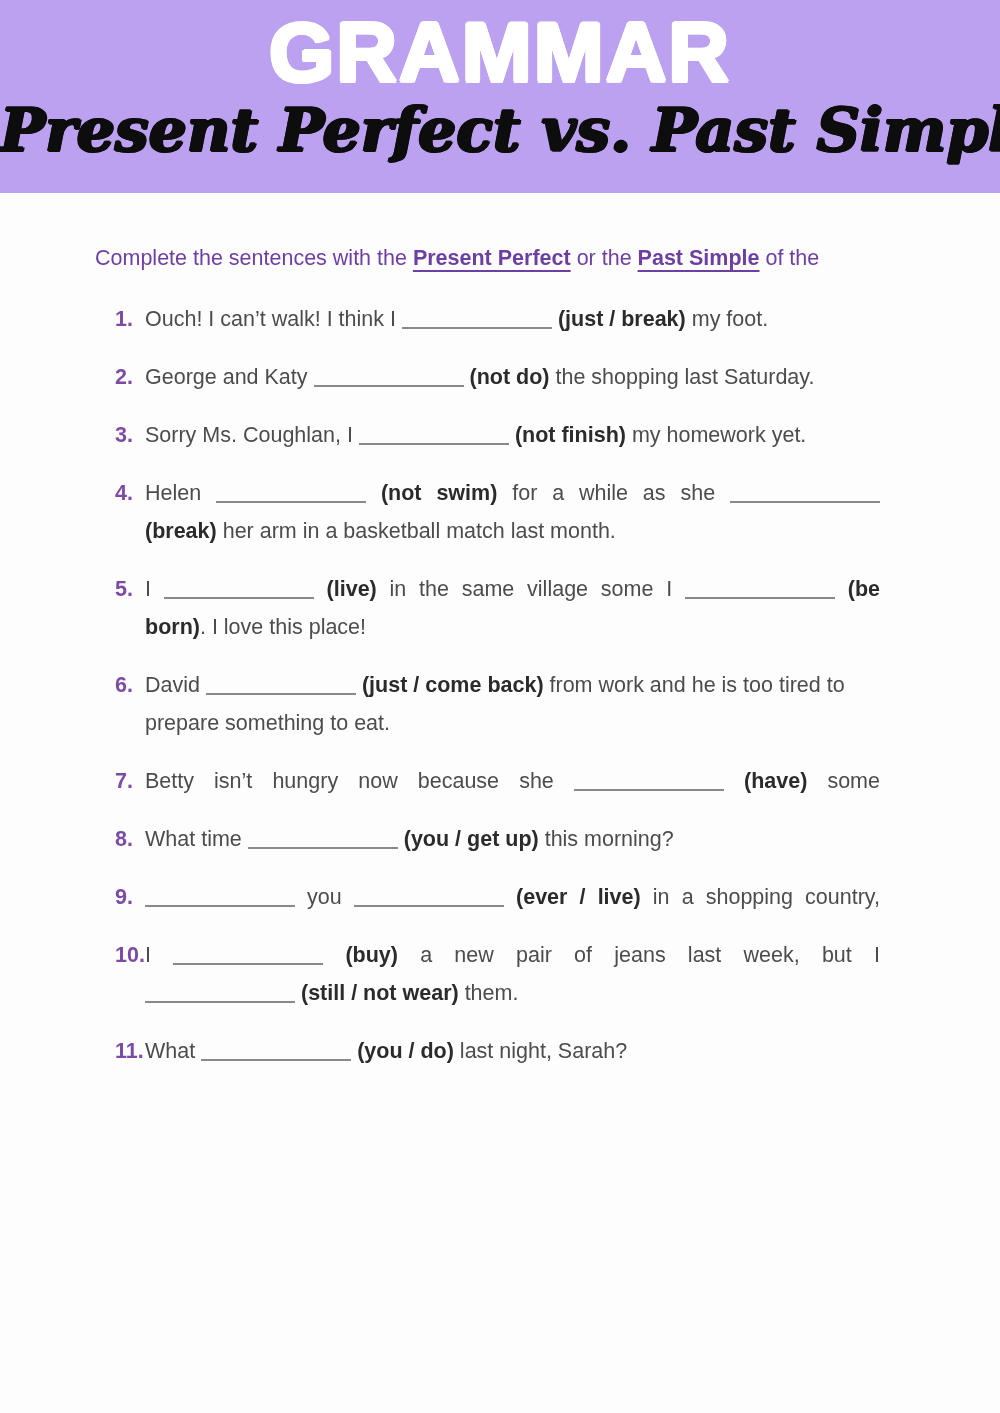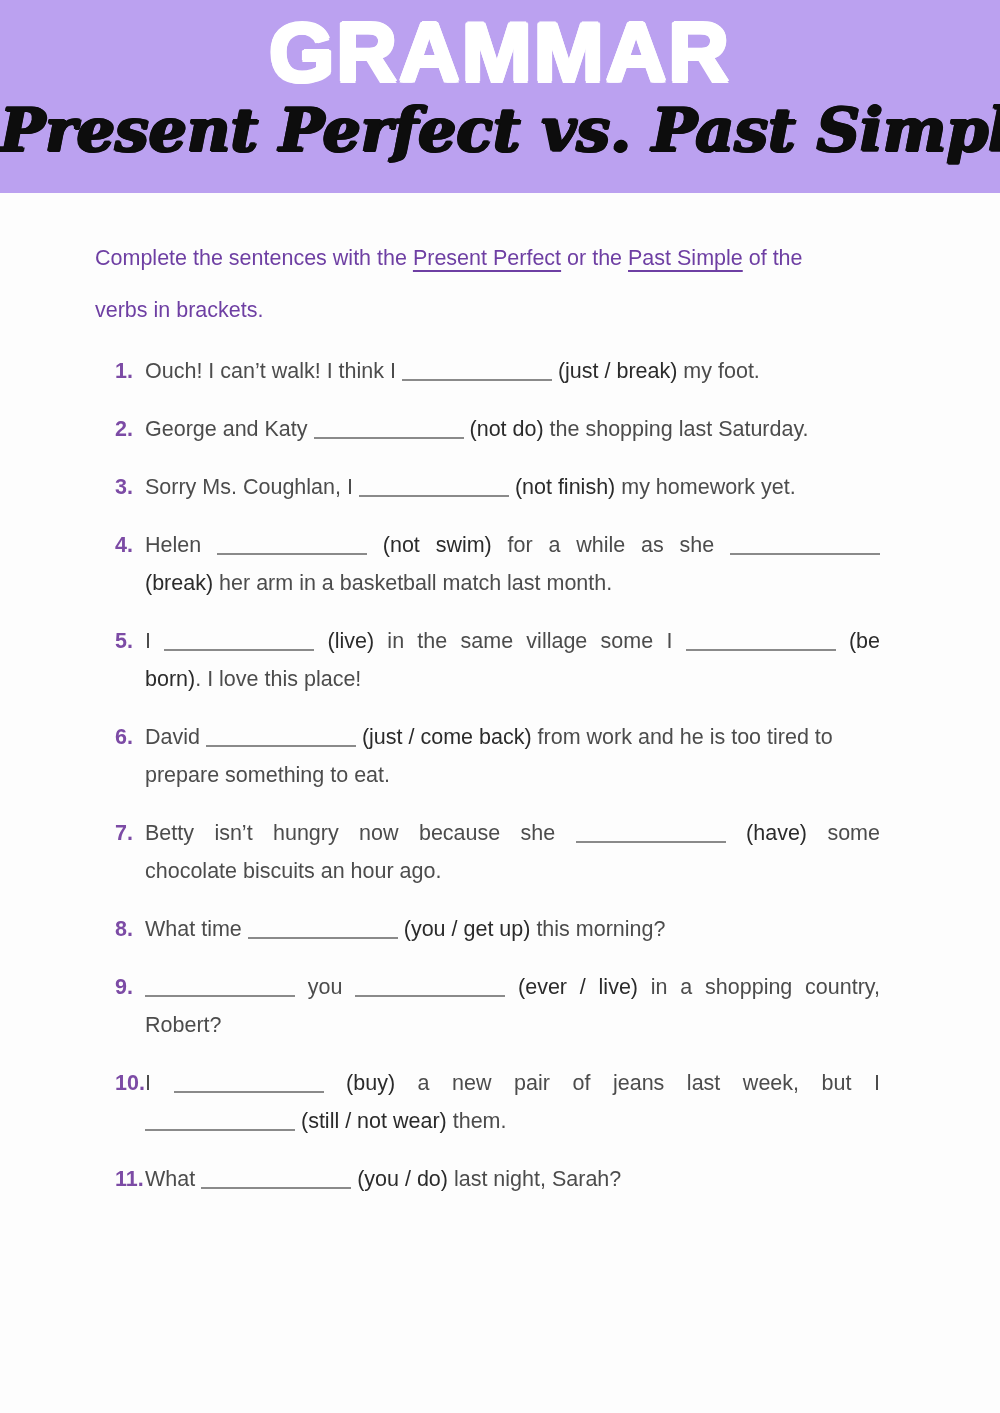--- a/index.html
+++ b/index.html
@@ -26,29 +26,29 @@
     text-shadow: 1.4px 0 var(--title-black), -1.4px 0 var(--title-black),
                  0 1.4px var(--title-black), 0 -1.4px var(--title-black),
                  1px 1px var(--title-black), -1px -1px var(--title-black);
   }
 
   
   .instructions {
     margin:39px 95px 0 95px;
     font-size:21.5px; line-height:52px; color:var(--instruction-purple);
   }
-  .ul { text-decoration:underline; text-underline-offset:5px; text-decoration-thickness:1.5px; }
+  .ul { text-decoration:underline; text-underline-offset:5px; text-decoration-thickness:1.5px;font-weight:bold; }
 
   
   .list { margin:16px 120px 0 115px; padding:0; list-style:none; }
   .item { display:flex; margin:0 0 20px 0; font-size:21.5px; line-height:38px; color:var(--body-text); }
   .num  { flex:0 0 auto; min-width:30px; font-weight:700; color:var(--number-purple); }
   .content { flex:1; min-width:0; }
   .line.justify { text-align:justify; text-align-last:justify; }
-  .hint { font-weight:400; color:var(--hint-text); }
+  .hint { font-weight:700; color:var(--hint-text); }
   .blank {
     display:inline-block; width:150px; height:1em;
     border-bottom:2px solid var(--blank-line); margin-bottom:-3px;
   }
 
   
   .footer { position:absolute; left:0; bottom:0; width:100%; height:129px; }
   .footer-band { position:absolute; left:0; bottom:0; width:100%; height:91px; background:var(--footer-purple); z-index:1; }
   .white-pill { position:absolute; left:-60px; top:0; width:408px; height:124px; background:#ffffff; border-radius:0 62px 62px 0; z-index:2; }
   .green-pill { position:absolute; left:-60px; top:7px; width:392px; height:95px; background:var(--pill-green); border-radius:0 48px 48px 0; z-index:3; }
@@ -69,21 +69,20 @@
 
 <div class="page">
 
   <div class="header">
     <h1 class="grammar">GRAMMAR</h1>
     <div class="script-title">Present Perfect vs. Past Simple</div>
   </div>
 
   <div class="instructions" id="instructions">
       <div><span>Complete the sentences with the </span><span class="ul">Present Perfect</span><span> or the </span><span class="ul">Past Simple</span><span> of the</span></div>
-      <div><span>verbs in brackets.</span></div>
     </div>
 
   <ol class="list" id="sentence-list">
       <li class="item">
         <span class="num">1.</span>
         <div class="content">
           <div class="line"><span>Ouch! I can’t walk! I think I </span><span class="blank"></span><span> </span><span class="hint">(just / break)</span><span> my foot.</span></div>
         </div>
       </li>
       <li class="item">
@@ -116,34 +115,32 @@
         <span class="num">6.</span>
         <div class="content">
           <div class="line"><span>David </span><span class="blank"></span><span> </span><span class="hint">(just / come back)</span><span> from work and he is too tired to</span></div>
           <div class="line"><span>prepare something to eat.</span></div>
         </div>
       </li>
       <li class="item">
         <span class="num">7.</span>
         <div class="content">
           <div class="line justify"><span>Betty isn’t hungry now because she </span><span class="blank"></span><span> </span><span class="hint">(have)</span><span> some</span></div>
-          <div class="line"><span>chocolate biscuits an hour ago.</span></div>
         </div>
       </li>
       <li class="item">
         <span class="num">8.</span>
         <div class="content">
           <div class="line"><span>What time </span><span class="blank"></span><span> </span><span class="hint">(you / get up)</span><span> this morning?</span></div>
         </div>
       </li>
       <li class="item">
         <span class="num">9.</span>
         <div class="content">
           <div class="line justify"><span class="blank"></span><span> you </span><span class="blank"></span><span> </span><span class="hint">(ever / live)</span><span> in a shopping country,</span></div>
-          <div class="line"><span>Robert?</span></div>
         </div>
       </li>
       <li class="item">
         <span class="num">10.</span>
         <div class="content">
           <div class="line justify"><span>I </span><span class="blank"></span><span> </span><span class="hint">(buy)</span><span> a new pair of jeans last week, but I</span></div>
           <div class="line"><span class="blank"></span><span> </span><span class="hint">(still / not wear)</span><span> them.</span></div>
         </div>
       </li>
       <li class="item">

